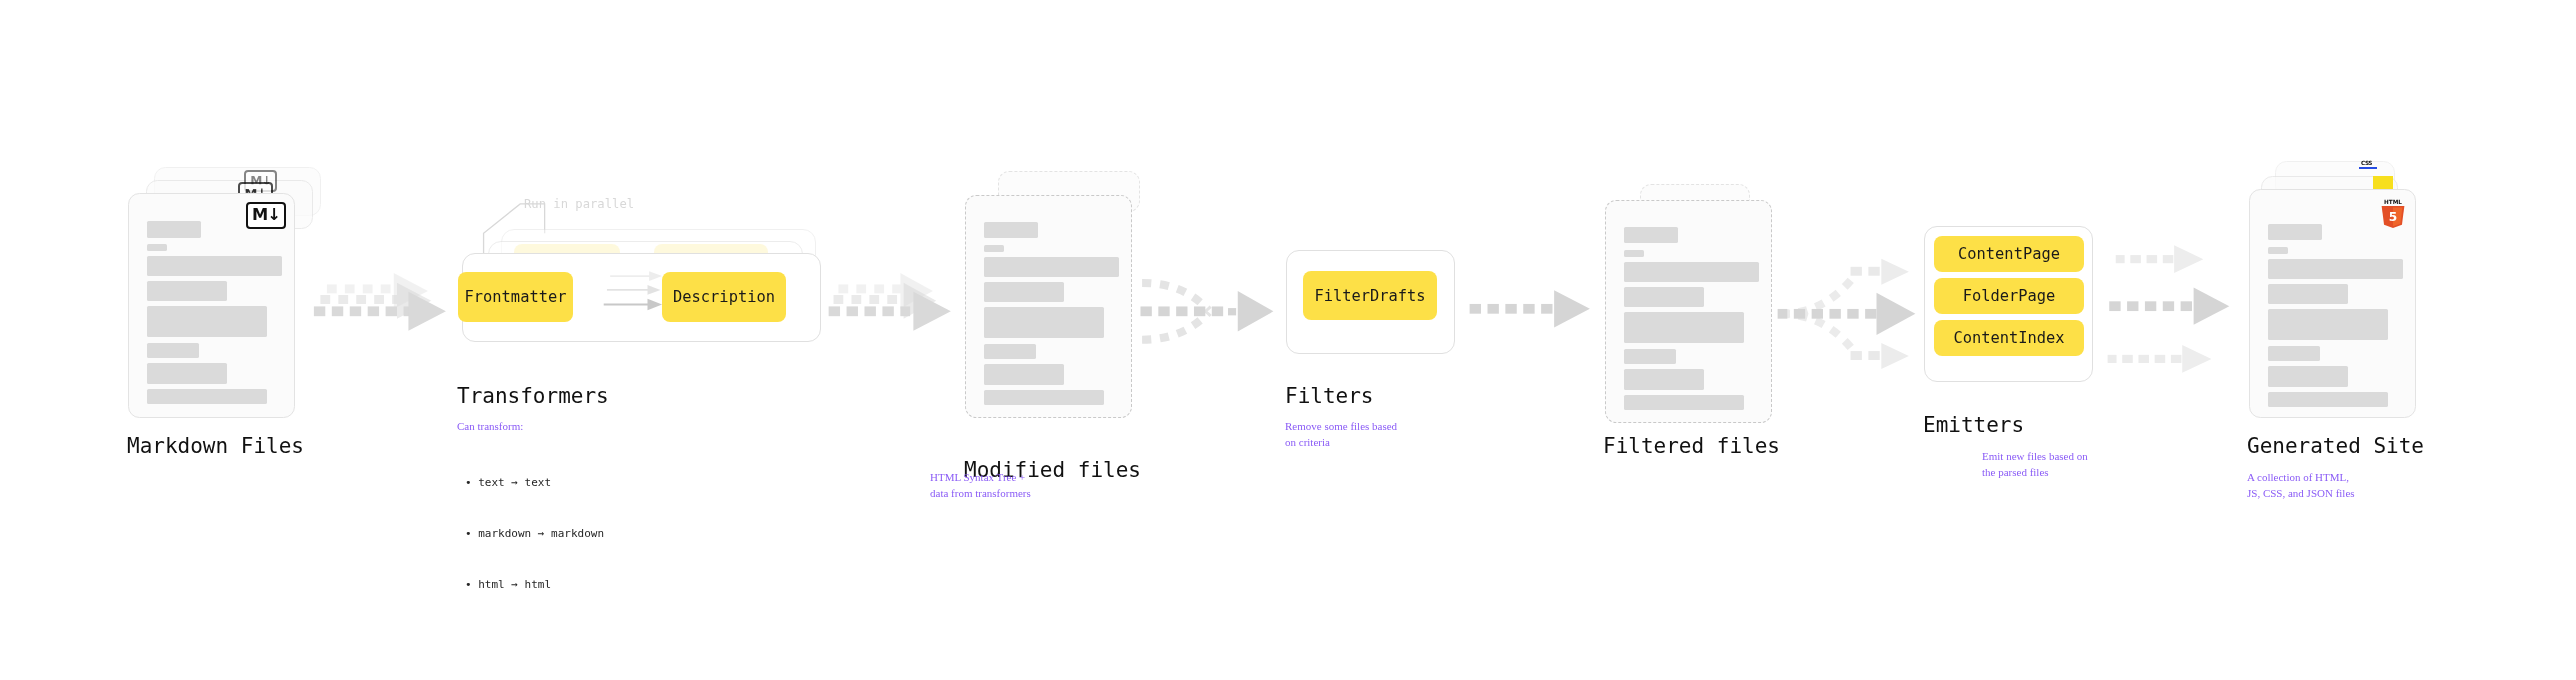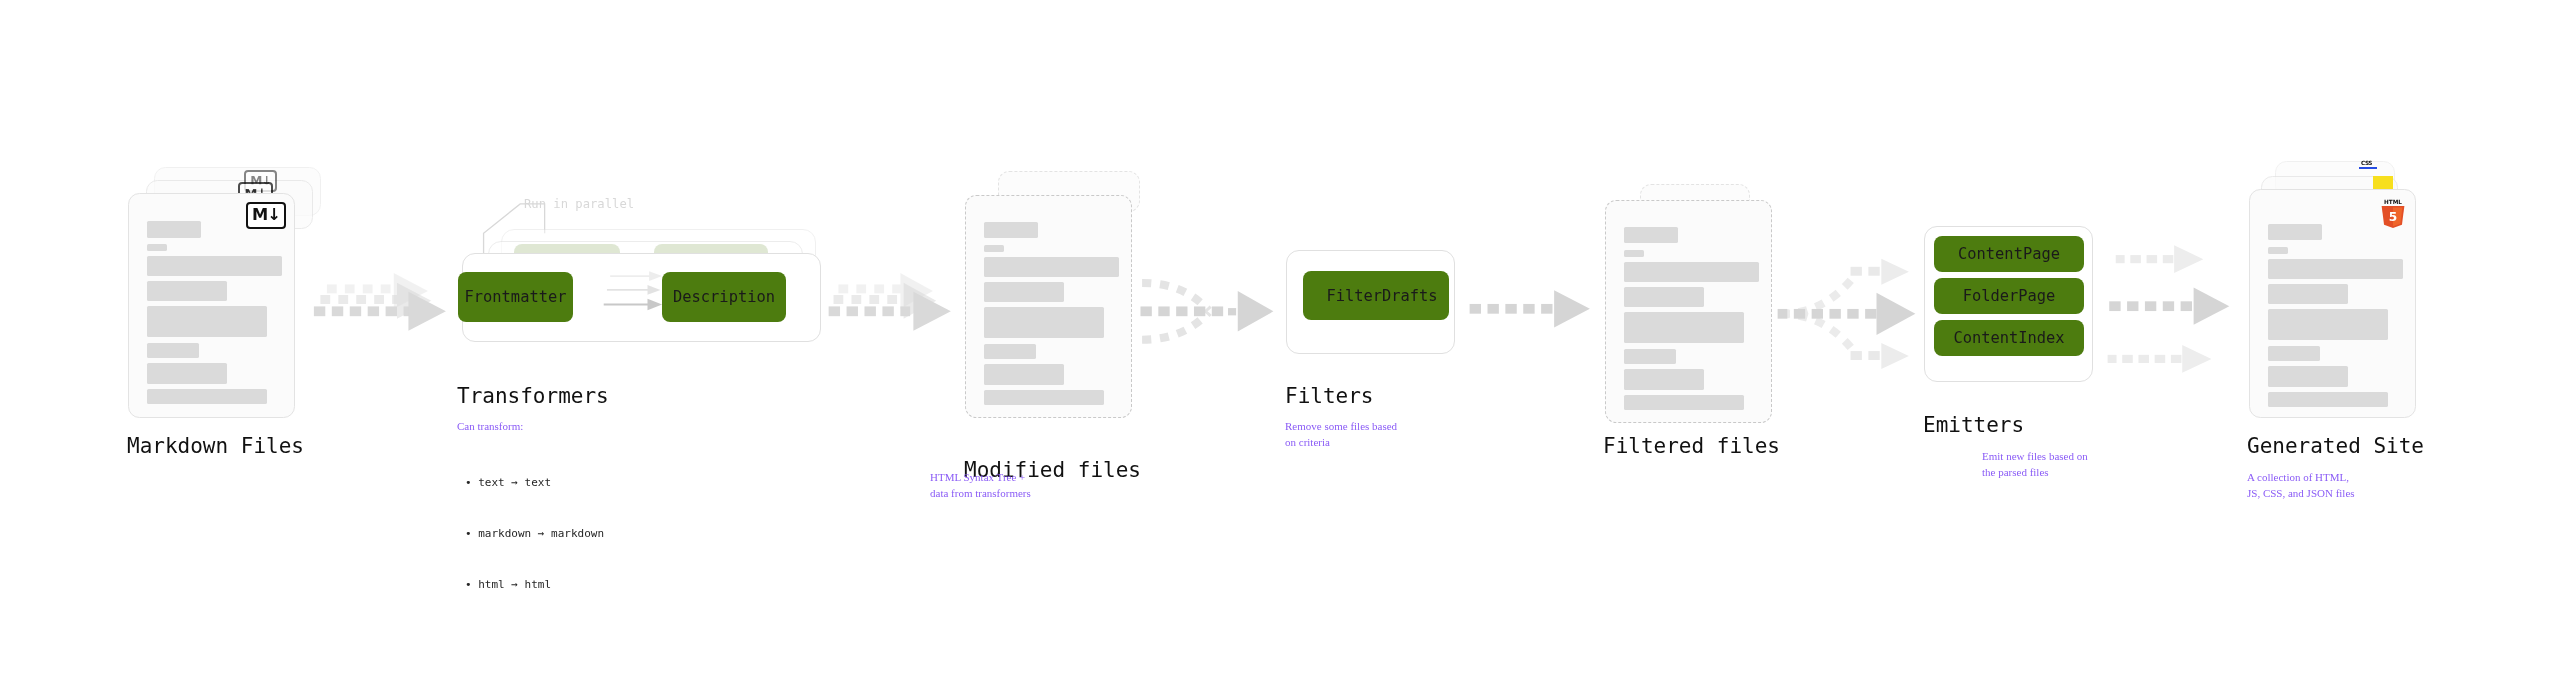--- a/index.html
+++ b/index.html
@@ -33,21 +33,21 @@
   .css-badge{position:absolute;background:#264DE4;}
   .css-badge-txt{position:absolute;color:#111;font-size:5.7px;font-weight:bold;
     font-family:"DejaVu Sans","Liberation Sans",sans-serif;letter-spacing:-0.4px;}
 
   
   .pbox{
     position:absolute;border:1.5px solid #e0e0e0;border-radius:13px;
     background:#fff;box-sizing:border-box;
   }
   .pill{
-    position:absolute;background:#4d7c0f;border-radius:8.1px;
+    position:absolute;background:#fde047;border-radius:8.1px;
     display:flex;align-items:center;justify-content:center;
     font-size:15.4px;color:#1a1a1a;white-space:nowrap;
     font-family:"DejaVu Sans Mono","Liberation Mono",monospace;
   }
   .pill.f1{opacity:.45;}
   .pill.f2{opacity:.7;}
 
   
   .title{
     position:absolute;font-size:21px;color:#111;white-space:nowrap;letter-spacing:0px;
@@ -217,21 +217,21 @@
     <rect x="52" y="47" width="14" height="12"></rect>
       <rect x="74" y="47" width="14" height="12"></rect>
     <rect x="96" y="47" width="14" height="12"></rect>
       <rect x="116" y="49" width="10" height="9"></rect>
   </g>
   <polygon points="128,28 172,53 128,78" fill="#d5d5d5"></polygon>
 </svg>
 
 <div class="stage">
   <div class="pbox" style="left:1286px;top:250px;width:169px;height:104px;"></div>
-  <div class="pill" style="left:1303px;top:271px;width:134px;height:49px;padding-left:12px;">FilterDrafts</div>
+  <div class="pill" style="left:1303px;top:271px;width:134px;height:49px;">FilterDrafts</div>
   <div class="title" style="left:1285px;top:384px;">Filters</div>
   <div class="sub" style="left:1285px;top:419px;">Remove some files based
 on criteria</div>
 </div>
 
 <svg style="left:1468px;top:286px;width:130px;height:57px;" viewBox="0 0 160 70">
   <g fill="#d5d5d5">
     <rect x="2" y="22" width="14" height="12"></rect>
       <rect x="24" y="22" width="14" height="12"></rect>
     <rect x="46" y="22" width="14" height="12"></rect>

